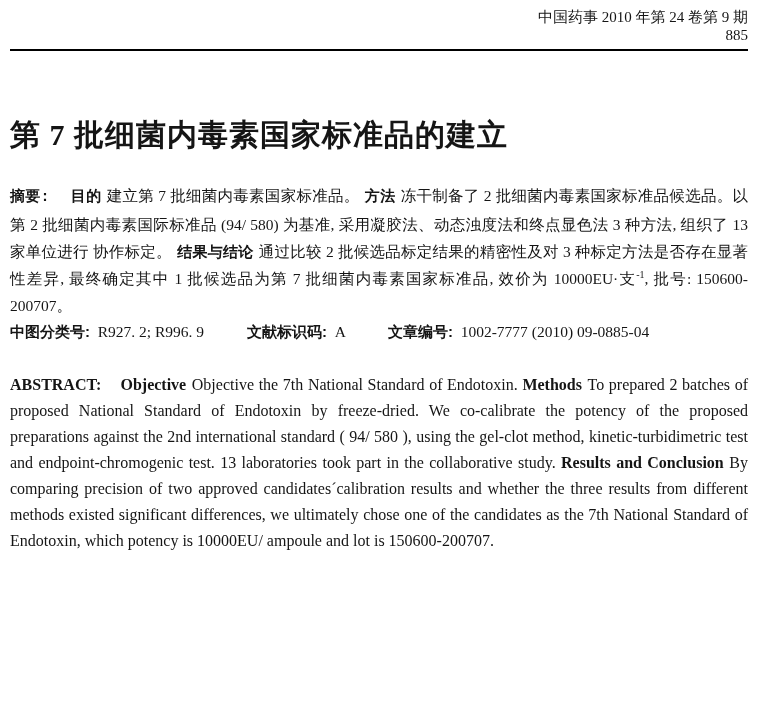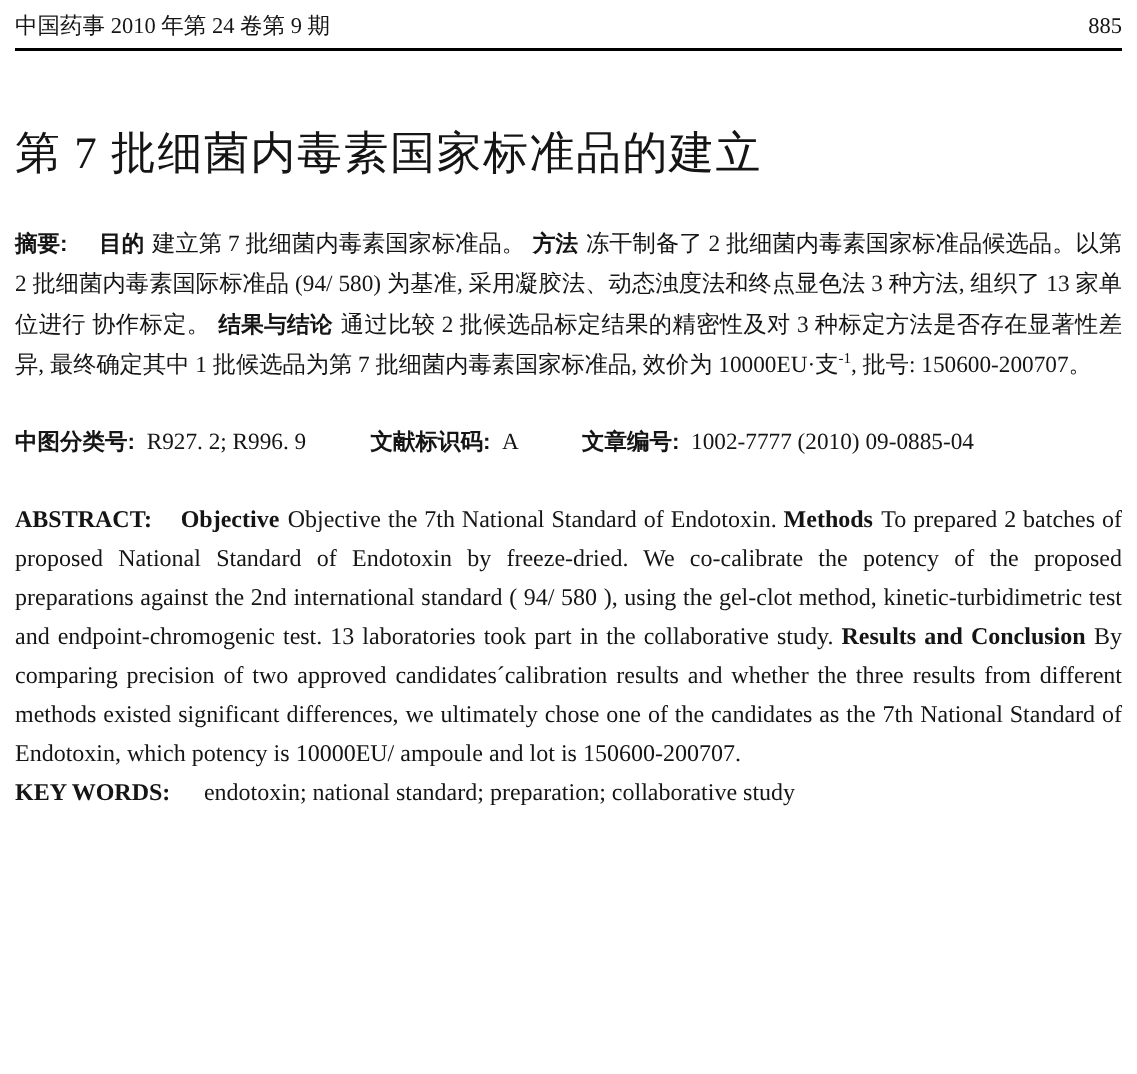--- a/index.html
+++ b/index.html
@@ -4,40 +4,40 @@
 <style>
   html, body { margin:0; padding:0; }
   body {
     width:758px; height:716px; overflow:hidden;
     background:#ffffff; color:#151515;
     font-family:"Liberation Serif","DejaVu Serif",serif;
   }
   .page { padding:0 10px; }
   .header-row {
     display:flex; justify-content:space-between; align-items:flex-end;
-    padding-top:8px; font-size:15px;
+    padding-top:8px; font-size:15px;flex-direction:column;
   }
   .rule { border-bottom:2px solid #000; margin-top:5px; }
   .title-cn {
-    margin-top:48px; font-size:30px; font-weight:normal; letter-spacing:1px;
+    margin-top:64px; font-size:30px; font-weight:bold; letter-spacing:1px;
   }
   .authors-cn { margin-top:30px; font-size:17px; }
   .authors-cn .affil { font-size:14px; }
   sup.star { font-size:11px; line-height:0; }
   .abstract-cn {
     margin-top:26px; font-size:15.5px; line-height:27px; text-align:justify;
   }
   .heiti { font-weight:bold; font-family:"Liberation Sans","DejaVu Sans",sans-serif; font-size:15px; }
-  .label-major { margin-right:1.4em; }
+  .label-major { margin-right:1.4em;font-family:Liberation Mono, monospace; }
   .label-inline { margin-right:0.35em; }
   .label-inline-after { margin-left:0.35em; margin-right:0.35em; }
   sup.exp { font-size:10px; line-height:0; }
   .keywords-cn { margin-top:16px; font-size:15.5px; }
   .keywords-cn .kw-text { margin-left:1.6em; }
-  .class-row { margin-top:28px; font-size:15.5px; }
+  .class-row { margin-top:4px; font-size:15.5px; }
   .class-row .gap { margin-left:2.6em; }
   .class-row .val { margin-left:0.5em; }
   .en-block { margin-top:30px; font-size:16px; line-height:26px; }
   .title-en { font-weight:bold; }
   .authors-en { text-align:justify; }
   .abstract-en { text-align:justify; }
   .b { font-weight:bold;margin-top:28px; }
   .en-label-major { margin-right:1.2em; }
   .keywords-en .kw-text { margin-left:1.4em; }
 </style>
@@ -65,18 +65,15 @@
     <span class="heiti gap">文献标识码:</span><span class="val">A</span>
     <span class="heiti gap">文章编号:</span><span class="val">1002-7777 (2010) 09-0885-04</span>
   </div>
 
   <div class="en-block">
     <div class="abstract-en">
       <span class="b en-label-major">ABSTRACT:</span><span class="b label-inline">Objective</span><span>Objective the 7th National Standard of Endotoxin.</span>
       <span class="b label-inline">Methods</span><span>To prepared 2 batches of proposed National Standard of Endotoxin by freeze-dried. We co-calibrate the potency of the proposed preparations against the 2nd international standard ( 94/ 580 ), using the gel-clot method, kinetic-turbidimetric test and endpoint-chromogenic test. 13 laboratories took part in the collaborative study.</span>
       <span class="b label-inline">Results and Conclusion</span><span>By comparing precision of two approved candidates´calibration results and whether the three results from different methods existed significant differences, we ultimately chose one of the candidates as the 7th National Standard of Endotoxin, which potency is 10000EU/ ampoule and lot is 150600-200707.</span>
     </div>
-    <div class="keywords-en">
-      <span class="b">KEY WORDS:</span><span class="kw-text">endotoxin; national standard; preparation; collaborative study</span>
-    </div>
   </div>
 
 </div>
 
 </body></html>

